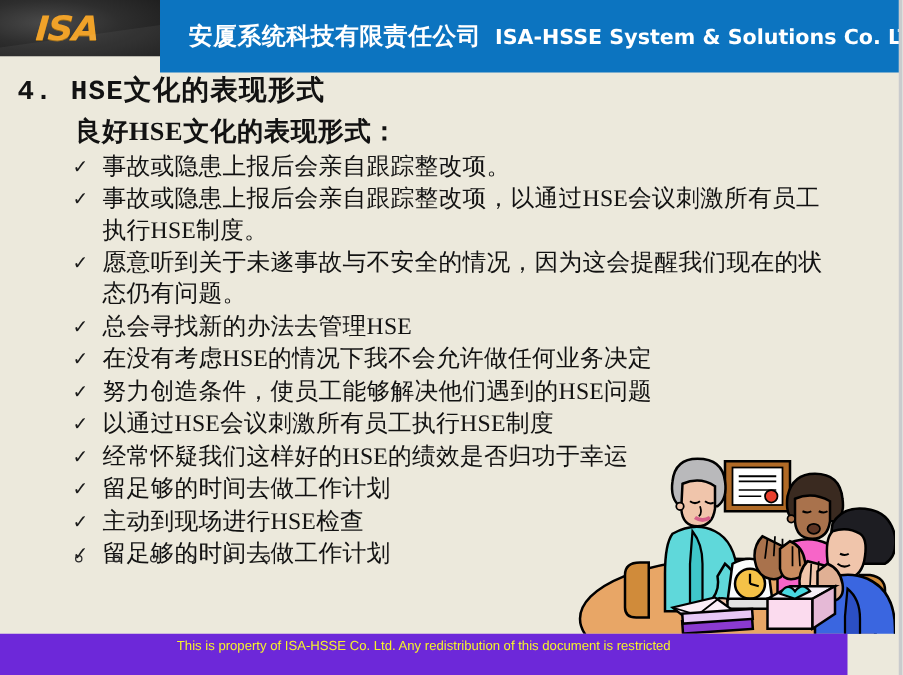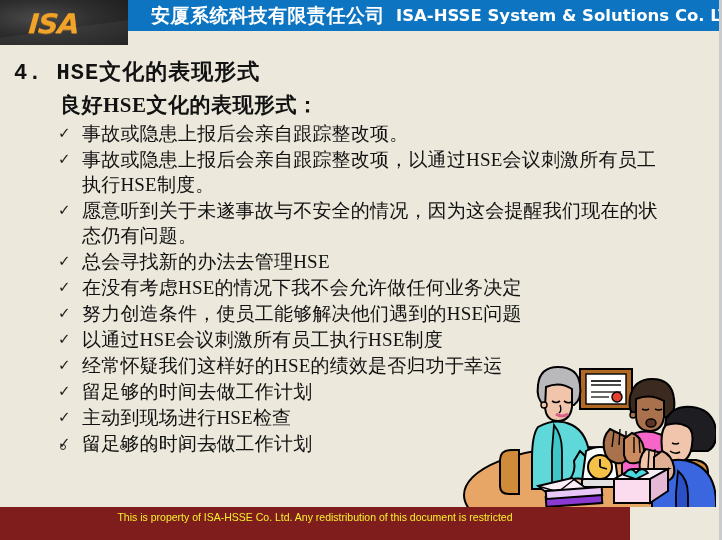--- a/index.html
+++ b/index.html
@@ -57,21 +57,21 @@
     font-size: 27px;
     letter-spacing: -1px;
     color: #f0a229;
     text-shadow: 0 1px 0 #9c6a14;
     transform: skewX(-4deg) scaleX(1.06);
   }
   #header-band {
     position: absolute;
     left: 128px; top: 0;
     width: 594px;
-    height: 31px;
+    height: 58px;
     background: #0c74c0;
     display: flex;
     align-items: center;
   }
   #header-cn {
     color: #ffffff;
     font-family: "DejaVu Sans", "Liberation Sans", sans-serif;
     font-weight: bold;
     font-size: 19px;
     margin-left: 23px;
@@ -170,23 +170,23 @@
     bottom: 33px;
     width: 282px;
     height: 152px;
   }
 
   
   #footer {
     position: absolute;
     left: 0;
     bottom: 0;
-    width: 630px;
+    width: 678px;
     height: 33px;
-    background: #7f1d1d;
+    background: #6d28d9;
     text-align: center;
     padding-top: 3px;
     box-sizing: border-box;
   }
   .footer-line {
     color: #f5f32a;
     font-family: "Liberation Sans", "DejaVu Sans", sans-serif;
     font-size: 10.5px;
     line-height: 14px;
     white-space: nowrap;

